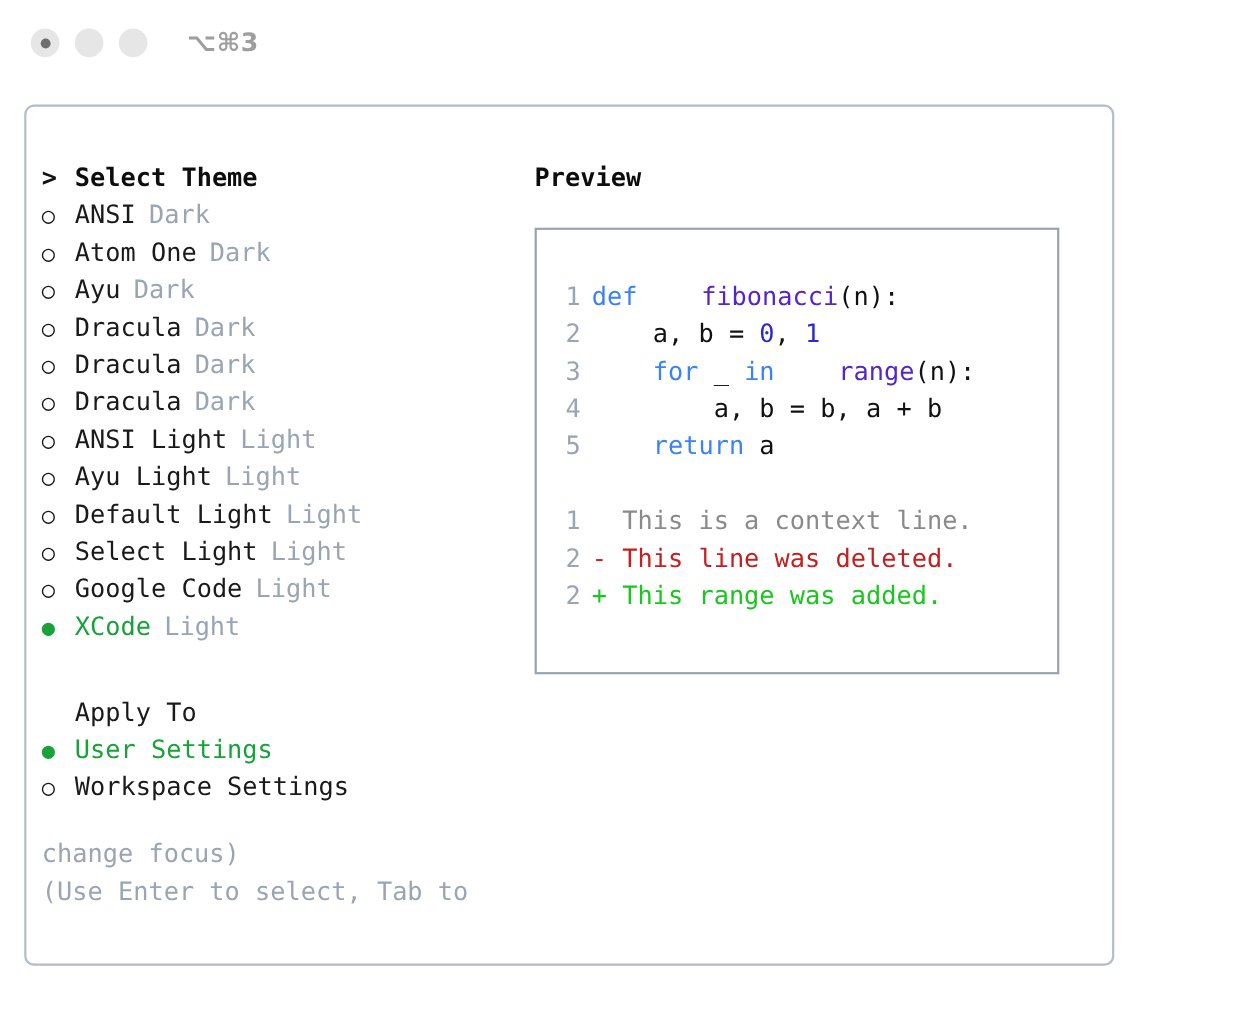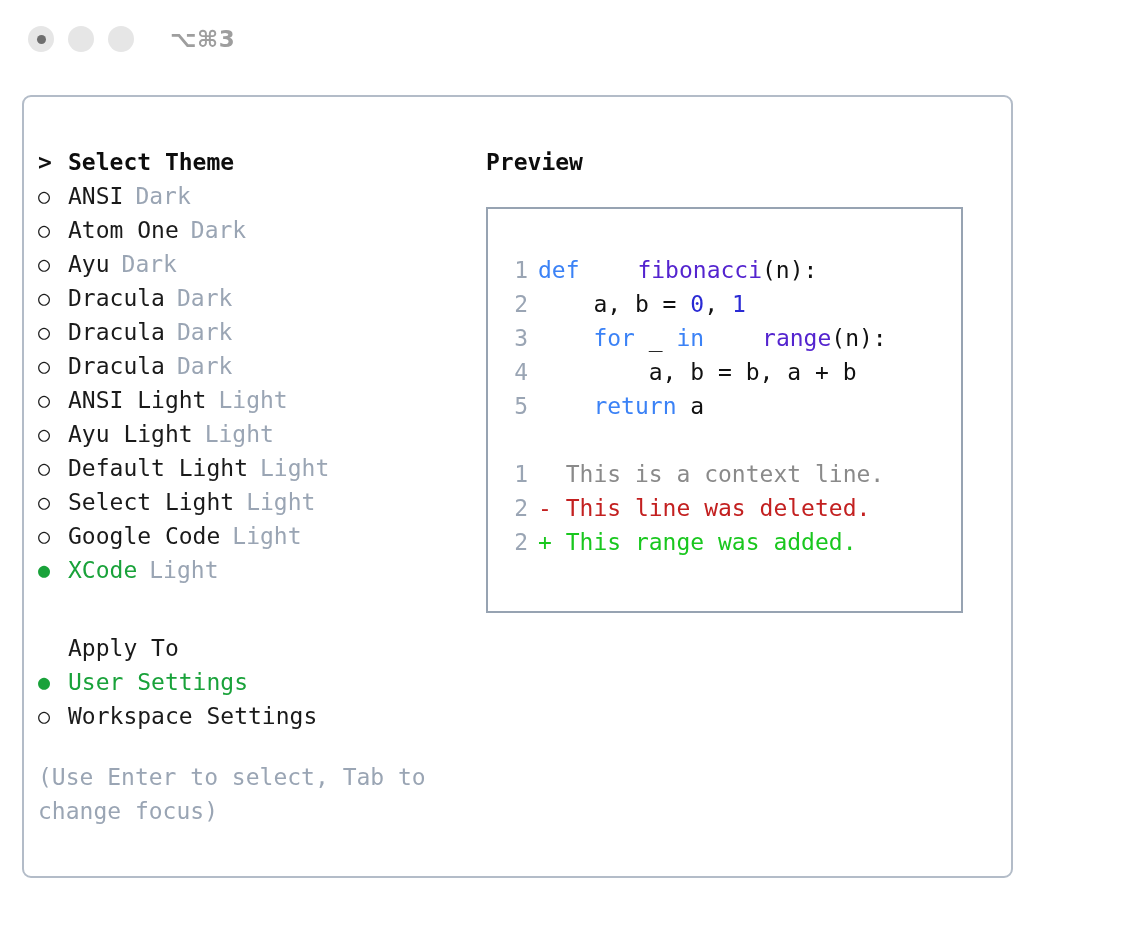--- a/index.html
+++ b/index.html
@@ -291,22 +291,22 @@
             </div>
             <div class="row">
               <span class="marker radio">○</span>
               <span class="label">Workspace Settings</span>
             </div>
           </div>
 
       </div>
 
       <div class="hint">
+        <div>change focus)</div>
         <div>(Use Enter to select, Tab to</div>
-        <div>change focus)</div>
       </div>
 
       <div class="right-col">
         <div class="preview-title">Preview</div>
         <div class="preview-box">
           <div id="code-block">
               <div class="code-line"><span class="ln">1</span><span class="kw">def </span><span class="fn">fibonacci</span><span class="plain">(n):</span></div>
               <div class="code-line"><span class="ln">2</span><span class="plain">    a, b = </span><span class="num">0</span><span class="plain">, </span><span class="num">1</span></div>
               <div class="code-line"><span class="ln">3</span><span class="plain">    </span><span class="kw">for</span><span class="plain"> _ </span><span class="kw">in</span><span class="plain"> </span><span class="fn">range</span><span class="plain">(n):</span></div>
               <div class="code-line"><span class="ln">4</span><span class="plain">        a, b = b, a + b</span></div>

